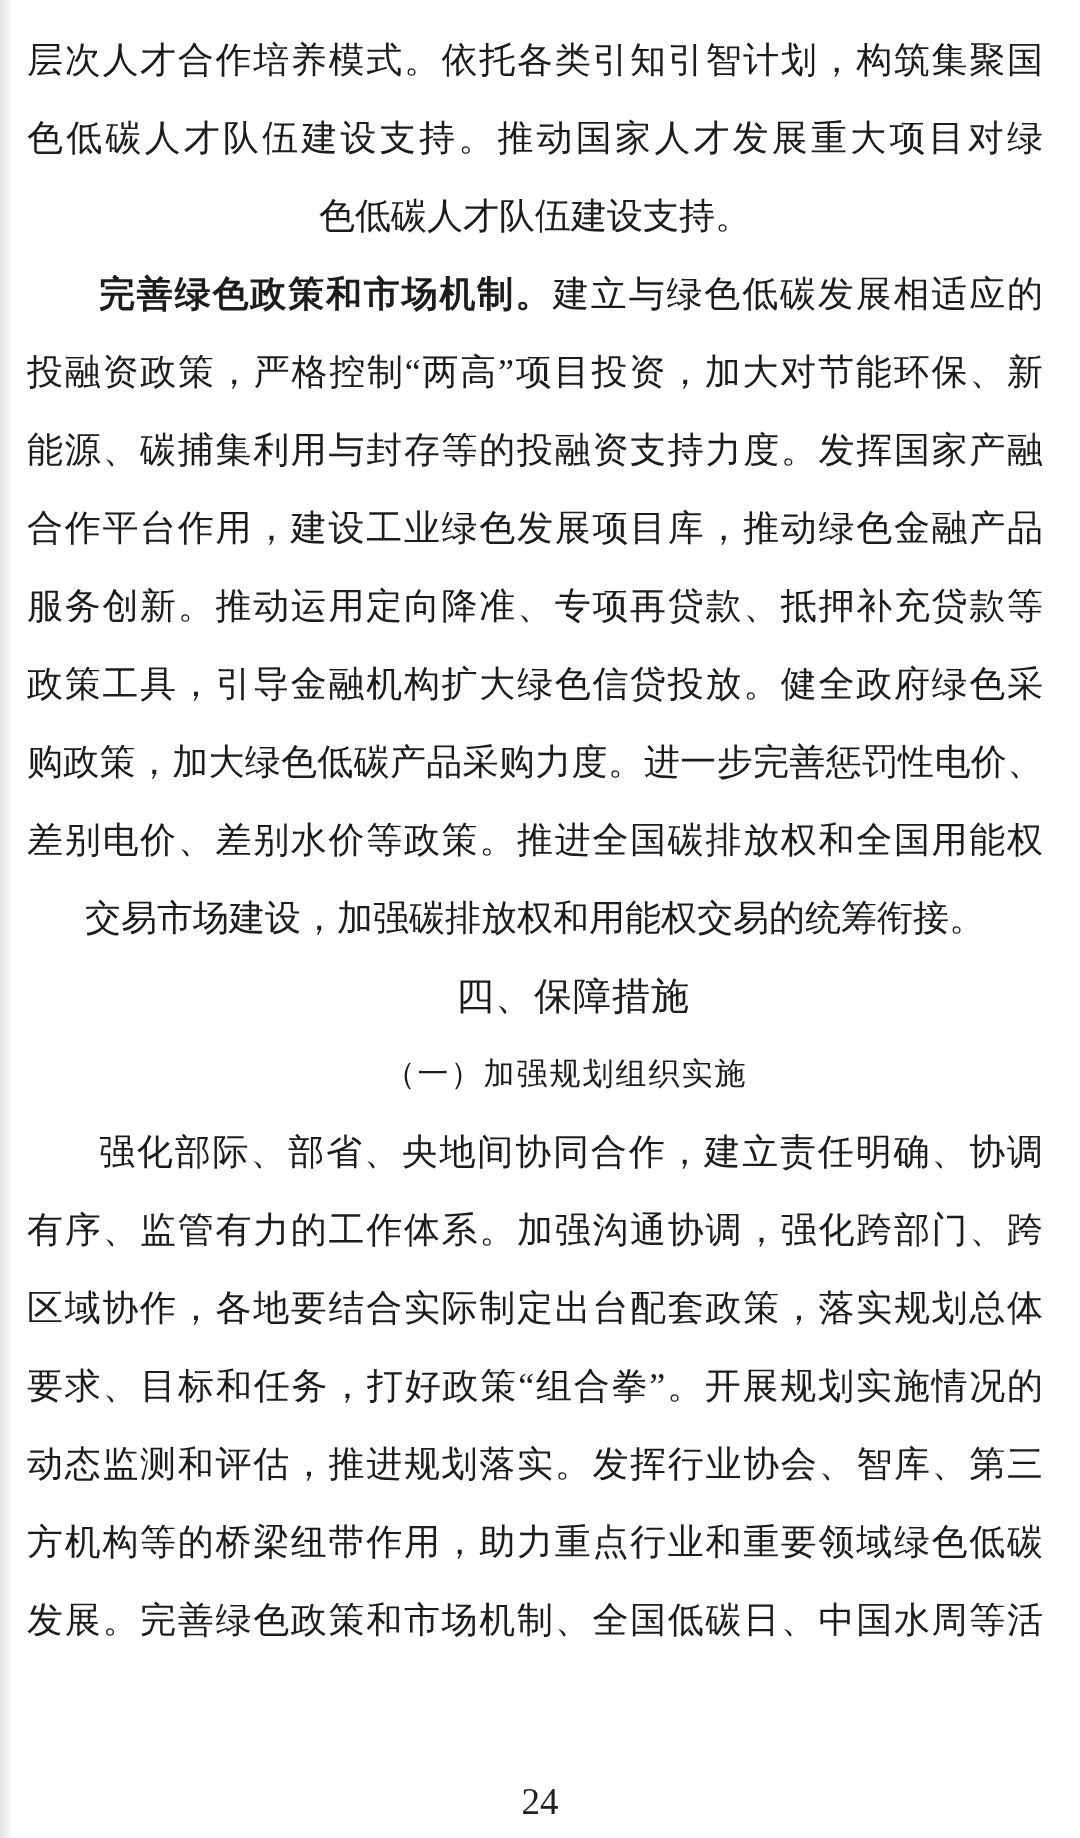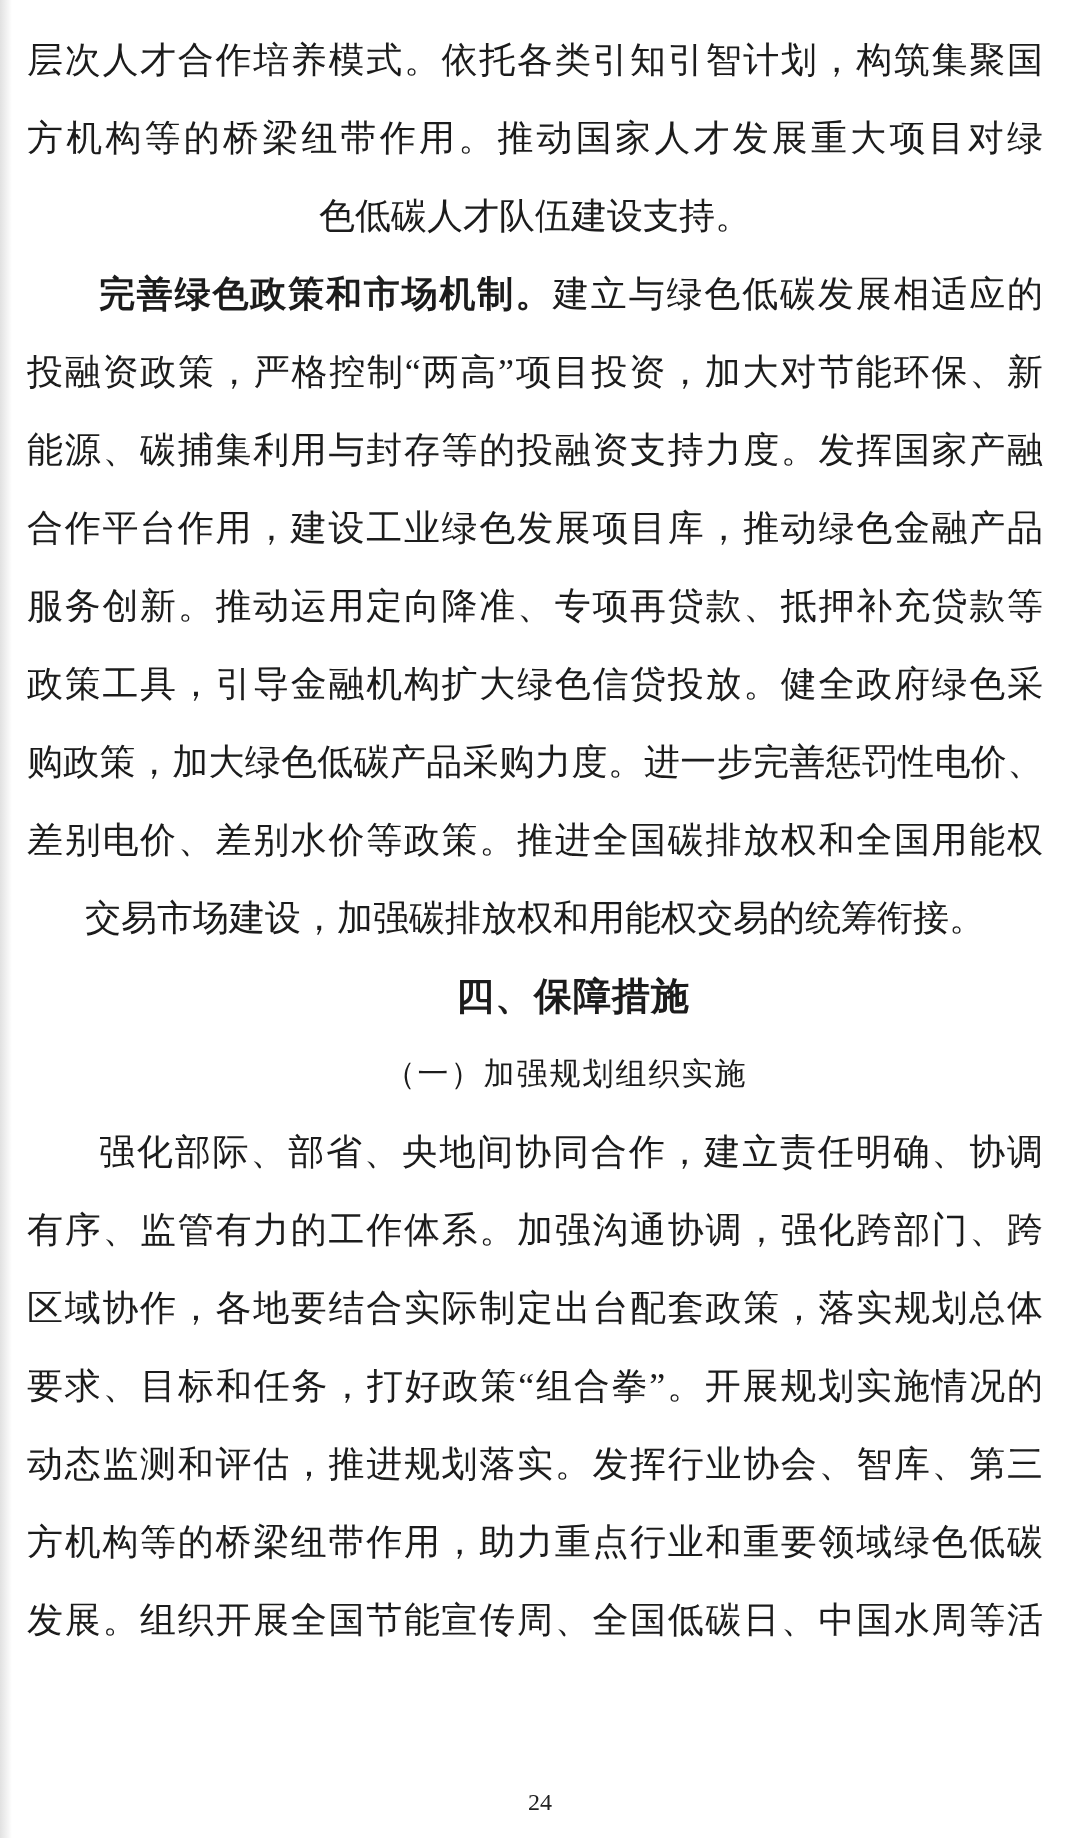--- a/index.html
+++ b/index.html
@@ -43,64 +43,64 @@
     text-justify: inter-character;
   }
   .line.indent {
     text-indent: 2em;
   }
   .line b, .line .lead {
     font-weight: bold;
   }
   .line.heading {
     font-family: "Liberation Sans", sans-serif;
-    font-weight: bold;
+    font-weight: normal;
     font-size: 38px;
     line-height: 78px;
     letter-spacing: 1px;
   }
   .line.subheading {
     font-family: "Liberation Serif", serif;
     font-size: 31px;
     line-height: 78px;
     letter-spacing: 2px;
   }
   .page-number {
     position: absolute;
     left: 0;
     right: 0;
     top: 1782px;
     text-align: center;
-    font-size: 24px;
+    font-size: 37px;
     line-height: 40px;
     color: #222222;
     font-family: "Liberation Serif", serif;
   }
 </style>
 </head>
 <body>
 
 <div class="doc-page">
   <div>
       <div class="line body j"><span>层次人才合作培养模式。依托各类引知引智计划，构筑集聚国</span></div>
-      <div class="line body j"><span>方机构等的桥梁纽带作用。推动国家人才发展重大项目对绿</span></div>
+      <div class="line body j"><span>色低碳人才队伍建设支持。推动国家人才发展重大项目对绿</span></div>
       <div class="line body"><span>色低碳人才队伍建设支持。</span></div>
       <div class="line body j indent"><b class="lead">完善绿色政策和市场机制。</b><span>建立与绿色低碳发展相适应的</span></div>
       <div class="line body j"><span>投融资政策，严格控制“两高”项目投资，加大对节能环保、新</span></div>
       <div class="line body j"><span>能源、碳捕集利用与封存等的投融资支持力度。发挥国家产融</span></div>
       <div class="line body j"><span>合作平台作用，建设工业绿色发展项目库，推动绿色金融产品</span></div>
       <div class="line body j"><span>服务创新。推动运用定向降准、专项再贷款、抵押补充贷款等</span></div>
       <div class="line body j"><span>政策工具，引导金融机构扩大绿色信贷投放。健全政府绿色采</span></div>
       <div class="line body j"><span>购政策，加大绿色低碳产品采购力度。进一步完善惩罚性电价、</span></div>
       <div class="line body j"><span>差别电价、差别水价等政策。推进全国碳排放权和全国用能权</span></div>
       <div class="line body"><span>交易市场建设，加强碳排放权和用能权交易的统筹衔接。</span></div>
       <div class="line heading indent"><span>四、保障措施</span></div>
       <div class="line subheading indent"><span>（一）加强规划组织实施</span></div>
       <div class="line body j indent"><span>强化部际、部省、央地间协同合作，建立责任明确、协调</span></div>
       <div class="line body j"><span>有序、监管有力的工作体系。加强沟通协调，强化跨部门、跨</span></div>
       <div class="line body j"><span>区域协作，各地要结合实际制定出台配套政策，落实规划总体</span></div>
       <div class="line body j"><span>要求、目标和任务，打好政策“组合拳”。开展规划实施情况的</span></div>
       <div class="line body j"><span>动态监测和评估，推进规划落实。发挥行业协会、智库、第三</span></div>
       <div class="line body j"><span>方机构等的桥梁纽带作用，助力重点行业和重要领域绿色低碳</span></div>
-      <div class="line body j"><span>发展。组织开展全国节能宣传周、全国低碳日、中国水周等活</span></div>
+      <div class="line body j"><span>发展。完善绿色政策和市场机制、全国低碳日、中国水周等活</span></div>
     </div>
   <div class="page-number">24</div>
 </div>
 
 </body></html>

